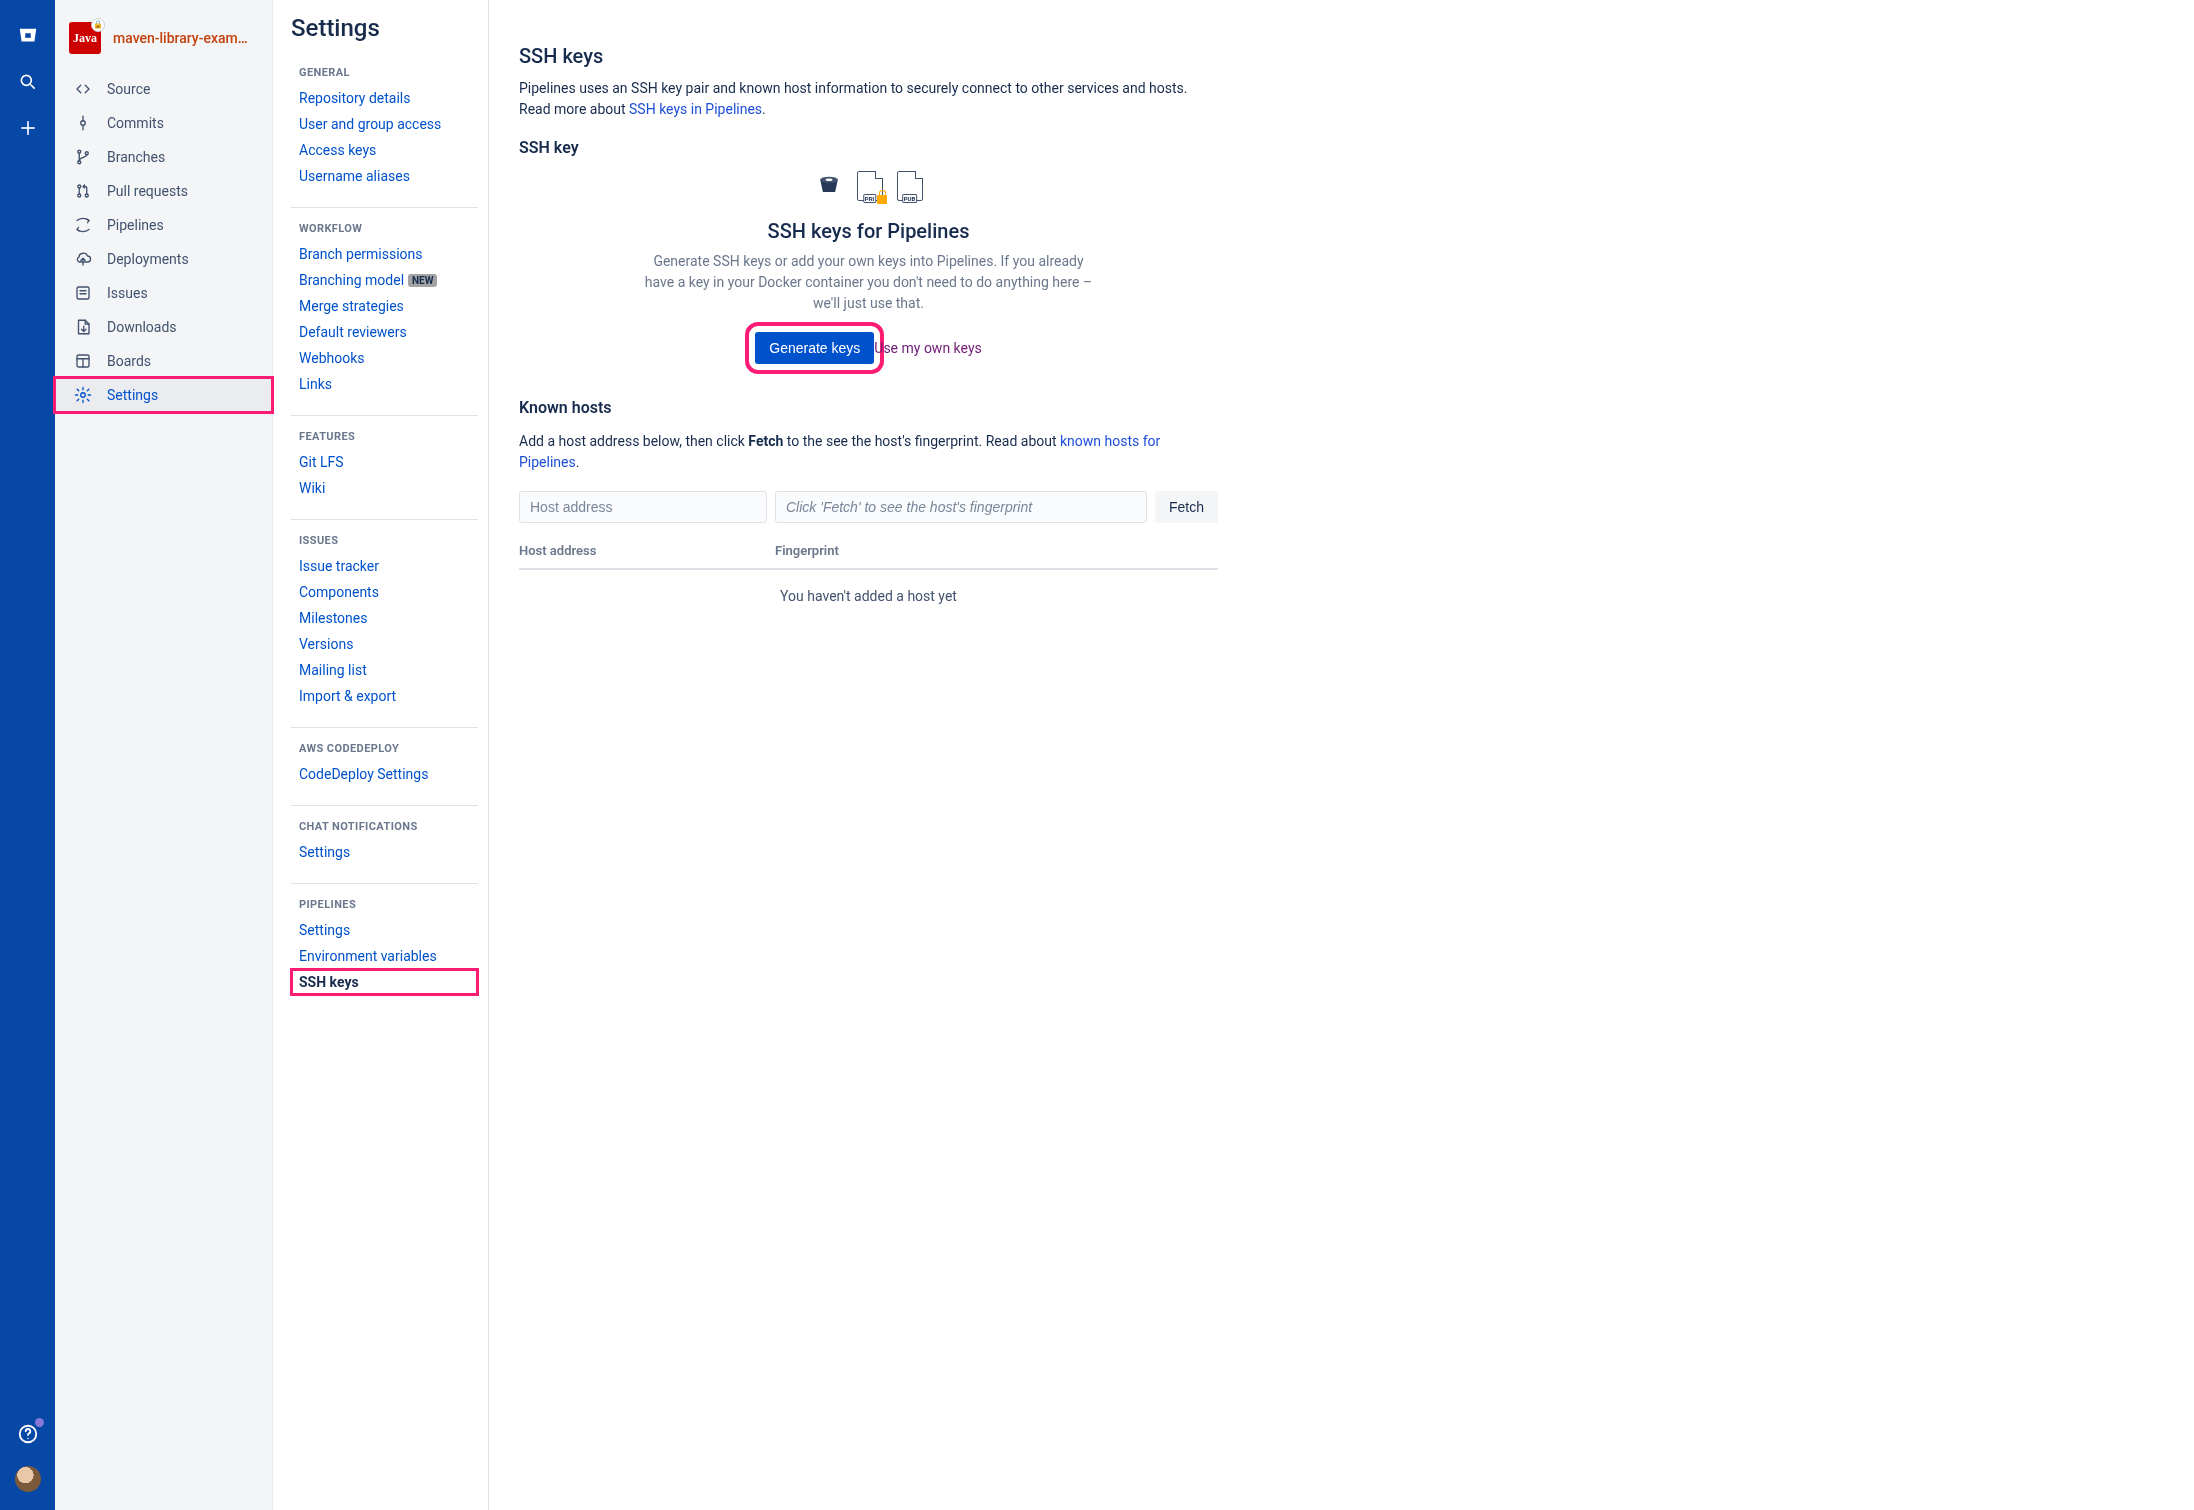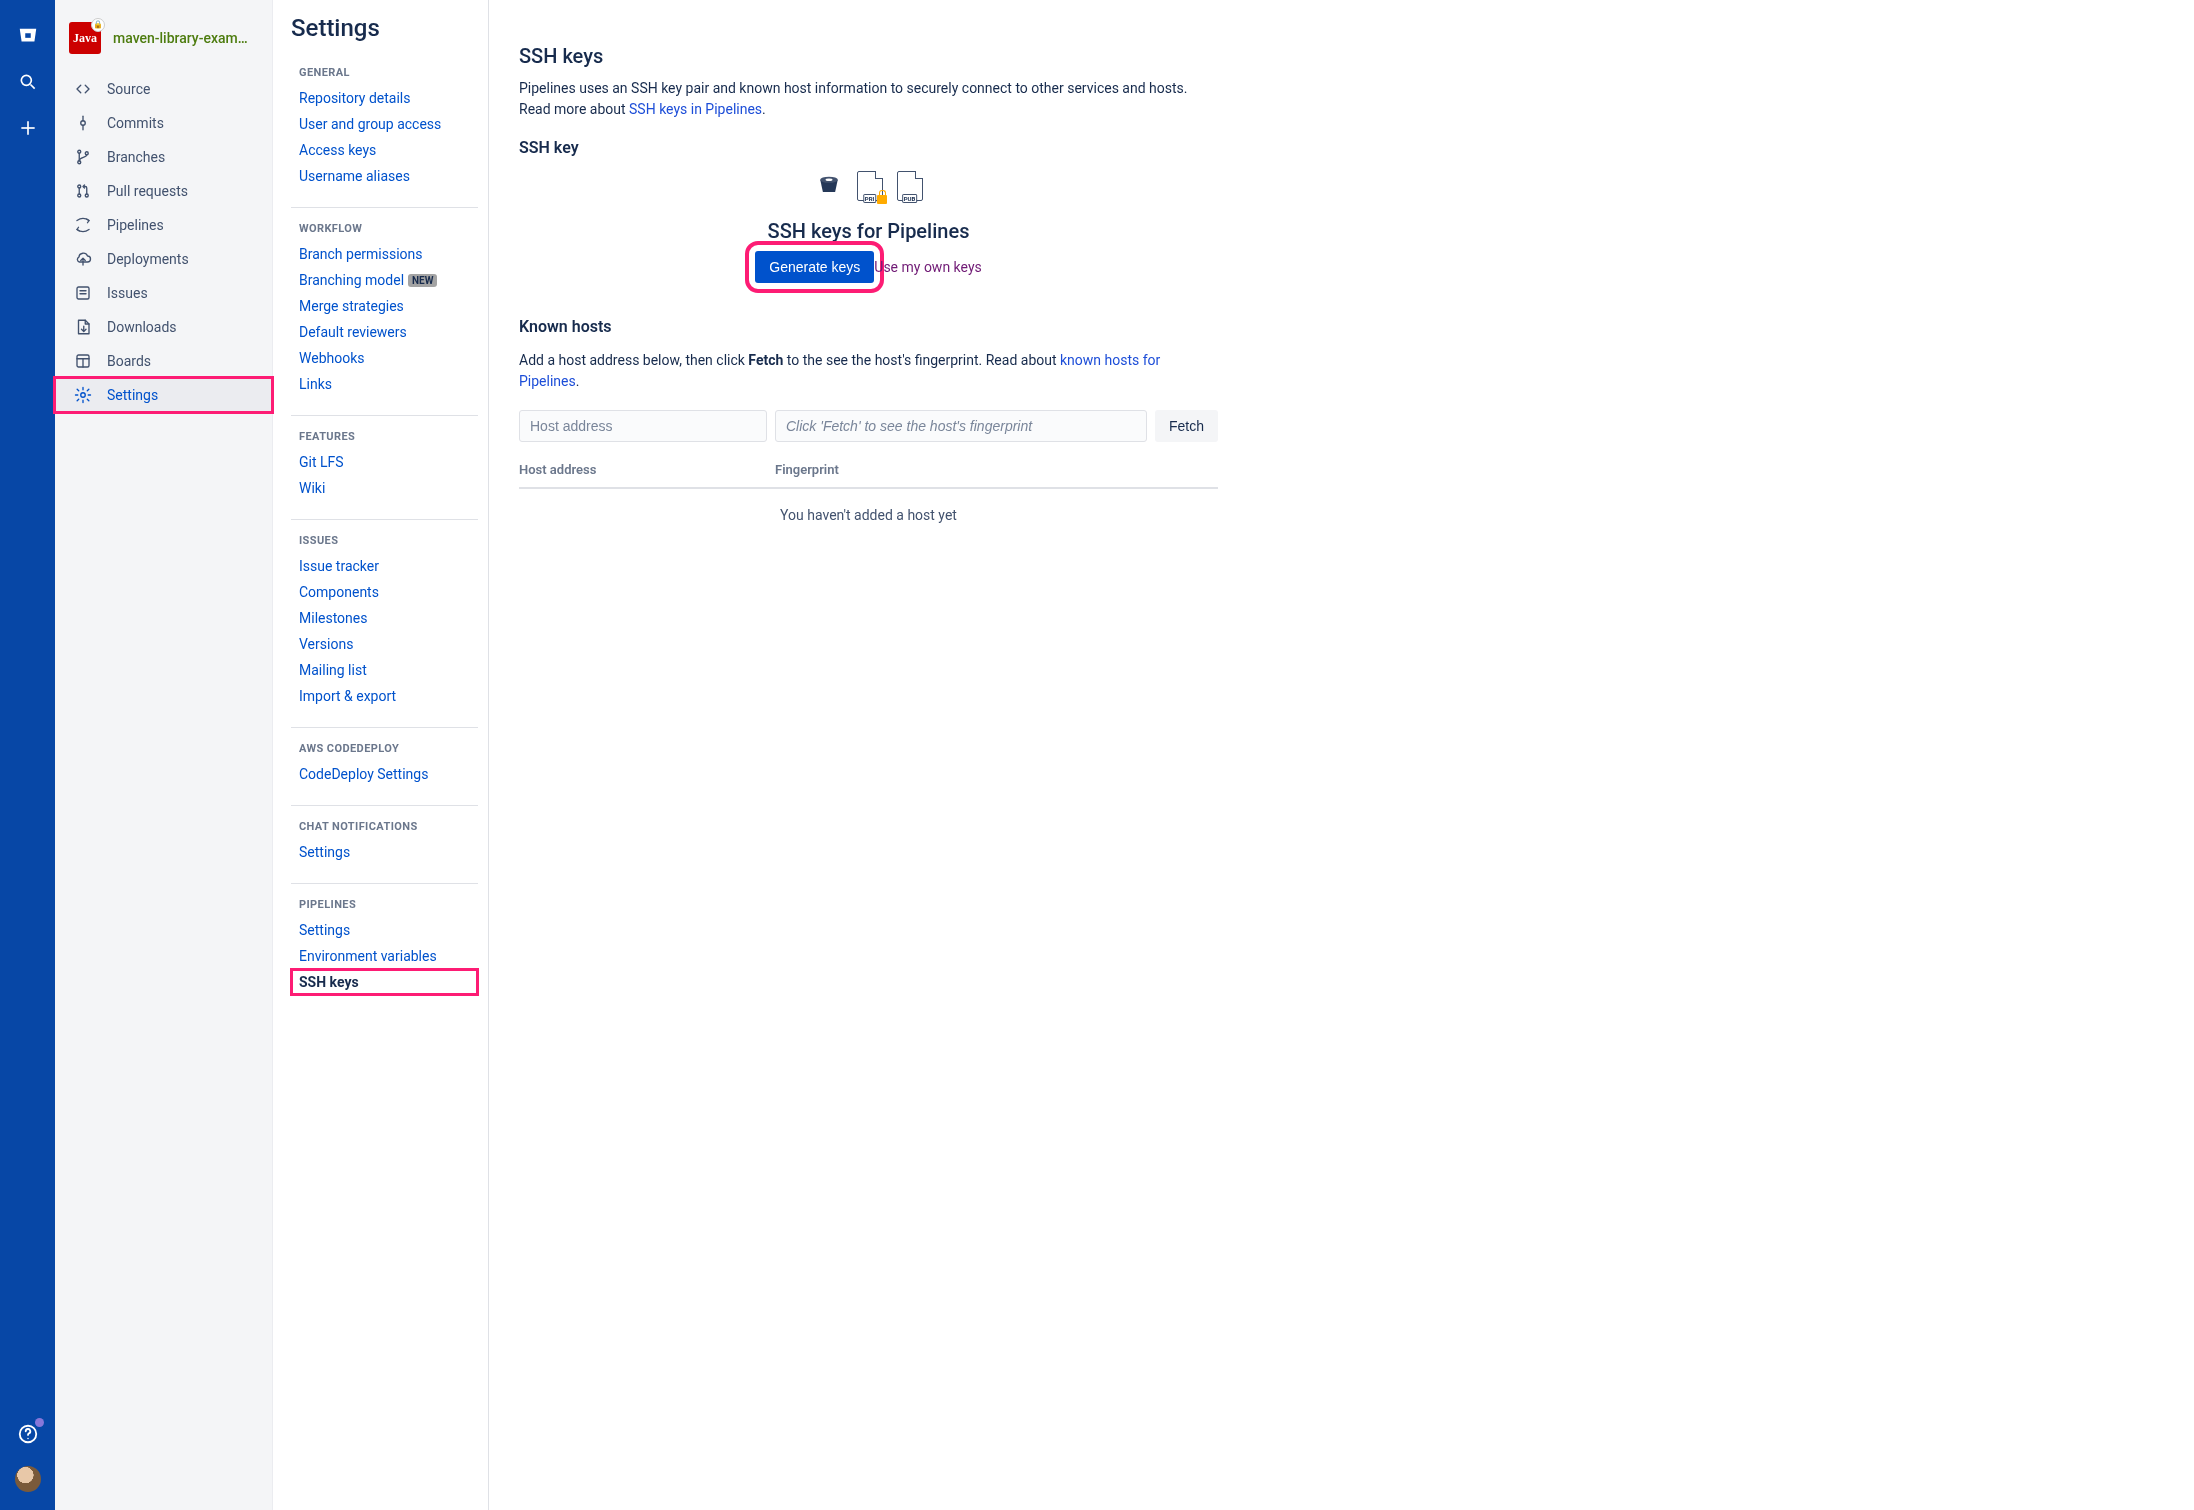--- a/index.html
+++ b/index.html
@@ -65,21 +65,21 @@
 .repo-logo::after {
   content: ""; position: absolute; top: -4px; right: -4px;
   width: 12px; height: 12px; border-radius: 50%;
   background: #fff; border: 1px solid #ccc;
 }
 .repo-logo .lock-bit {
   position: absolute; top: -2px; right: -2px;
   font-size: 8px; color: #555; z-index: 2;
 }
 .repo-title {
-  font-size: 14px; color: #4d7c0f; font-weight: 500;
+  font-size: 14px; color: #c2410c; font-weight: 500;
   white-space: nowrap; overflow: hidden; text-overflow: ellipsis;
   max-width: 150px;
 }
 .repo-nav ul { list-style: none; }
 .repo-nav li {
   display: flex; align-items: center; gap: 14px;
   padding: 8px 14px 8px 18px;
   color: #42526E; cursor: pointer;
   font-size: 14px;
 }
@@ -434,20 +434,21 @@
         <div class="lock"></div>
       </div>
       <div class="file-ic">
         <div class="fold"></div>
         <div class="tag">PUB</div>
       </div>
     </div>
 
     <div class="pipelines-block">
       <h3>SSH keys for Pipelines</h3>
+      <p class="desc">Generate SSH keys or add your own keys into Pipelines. If you already have a key in your Docker container you don't need to do anything here – we'll just use that.</p>
       <div class="btn-row">
         <button class="btn-primary highlighted">Generate keys</button>
         <span class="btn-linkish">Use my own keys</span>
       </div>
     </div>
 
     <h3>Known hosts</h3>
     <p>
       <span>Add a host address below, then click </span><b>Fetch</b><span> to the see the host's fingerprint. Read about </span><a class="link">known hosts for Pipelines</a><span>.</span>
     </p>

